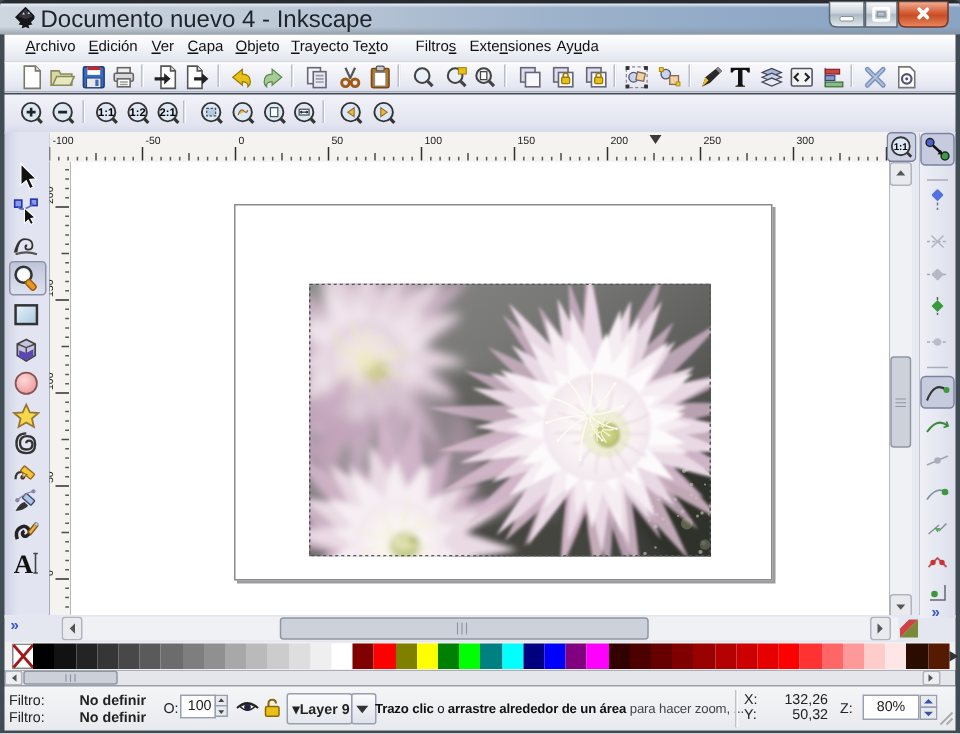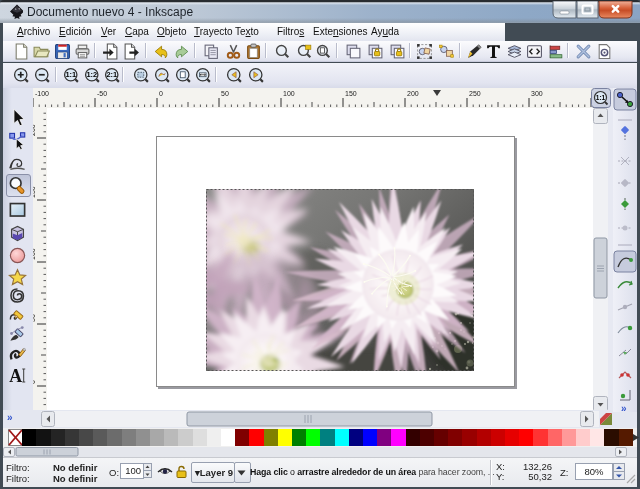--- a/index.html
+++ b/index.html
@@ -1,20 +1,20 @@
 <!DOCTYPE html>
 <html><head><meta charset="utf-8">
 <style>
 html,body{margin:0;padding:0;}
 body{width:640px;height:489px;overflow:hidden;font-family:"Liberation Sans",sans-serif;}
 #win{position:relative;width:640px;height:489px;background:#414b54;overflow:hidden;}
 .abs{position:absolute;}
 #titlebar{left:0;top:0;width:640px;height:23px;background:linear-gradient(180deg,rgba(40,44,48,1) 0,rgba(40,44,48,1) 8%,rgba(235,240,246,0.85) 12%,rgba(255,255,255,0) 22%,rgba(255,255,255,0) 78%,rgba(130,140,150,0.55) 96%,rgba(150,158,166,0.7) 100%),linear-gradient(90deg,#ced6e0 0%,#bfcad7 28%,#9db2cb 58%,#8ea8c6 82%,#8aa4c4 100%);border-radius:4px 4px 0 0;}
-#titletext{left:27px;top:5px;font-size:12px;color:#1e242b;}
-#menubar{left:3px;top:23px;width:502px;height:18px;background:linear-gradient(180deg,#ffffff,#eef0f6 60%,#e2e5ef);border-bottom:1px solid #c5c8d8;}
+#titletext{left:27px;top:5px;font-size:16px;color:#1e242b;}
+#menubar{left:3px;top:23px;width:634px;height:18px;background:linear-gradient(180deg,#ffffff,#eef0f6 60%,#e2e5ef);border-bottom:1px solid #c5c8d8;}
 .menu{position:absolute;top:3px;font-size:10px;color:#111;}
 #tb1{left:3px;top:41px;width:634px;height:20px;background:linear-gradient(180deg,#fbfbfd,#e6e8f2 80%,#dcdfec);border-bottom:1px solid #c9ccdc;}
 #tb2{left:3px;top:63px;width:634px;height:25px;background:linear-gradient(180deg,#f2f3f9,#e2e4f0 80%,#d8dbe9);border-bottom:1px solid #c9ccdc;}
 .sep1{position:absolute;top:2px;width:1px;height:15px;background:#b9bccb;border-right:1px solid #fff;}
 #toolbox{left:3px;top:88px;width:30px;height:324px;background:linear-gradient(90deg,#ccd0e0,#e2e5f1 30%,#e2e5f1);}
 #hruler{left:33px;top:88px;width:560px;height:20px;}
 #vruler{left:33px;top:108px;width:14px;height:304px;}
 #corner{left:33px;top:88px;width:14px;height:20px;background:#f4f3ef;}
 #canvas{left:47px;top:108px;width:546px;height:304px;background:#fff;overflow:hidden;}
 #page{position:absolute;left:109px;top:28px;width:357px;height:249px;background:#fff;border:1px solid #8a8a8a;box-shadow:2px 2px 0 #9a9aa0;}
@@ -1073,21 +1073,21 @@
 <svg class="sb" style="left:172px;top:6px" width="13" height="15">
         <rect x="2" y="7" width="9" height="6.5" rx="1" fill="#e8c018" stroke="#8a6a00"></rect>
         <path d="M4 7 L4 5 Q4 2.5 6.5 2.5 Q9 2.5 9 5" fill="none" stroke="#8a6a00" stroke-width="1.4"></path>
       </svg>
 <div class="sb" style="left:188px;top:4px;width:42px;height:19px;background:linear-gradient(180deg,#fafbfc,#e4e7ec);border:1px solid #98a0b0;border-radius:2px"></div>
 <div class="sb" style="left:192px;top:9px;font-size:9.5px;font-weight:bold">▾Layer 9</div>
 <div class="sb" style="left:231px;top:4px;width:15px;height:19px;background:linear-gradient(180deg,#fafbfc,#dfe2ea);border:1px solid #98a0b0;border-radius:2px"></div>
 <svg class="sb" style="left:234px;top:12px" width="9" height="6">
         <path d="M0.5 0.5 L8.5 0.5 L4.5 5.5 Z" fill="#333"></path>
       </svg>
-<div class="sb" style="left:247px;top:9px;font-size:8.8px;letter-spacing:-0.1px;color:#111;white-space:nowrap"><b>Haga clic</b> o <b>arrastre alrededor de un área</b> <span style="color:#444">para hacer zoom, ...</span></div>
+<div class="sb" style="left:247px;top:9px;font-size:8.8px;letter-spacing:-0.1px;color:#111;white-space:nowrap"><b>Trazo clic</b> o <b>arrastre alrededor de un área</b> <span style="color:#444">para hacer zoom, ...</span></div>
 <div class="sb" style="left:487px;top:2px;width:1px;height:25px;background:#c0c2c8;border-right:1px solid #fff"></div>
 <div class="sb" style="left:493px;top:3px;font-size:9.5px">X:</div>
       <div class="sb" style="left:513px;top:3px;font-size:9.5px;width:36px;text-align:right">132,26</div>
 <div class="sb" style="left:493px;top:13px;font-size:9.5px">Y:</div>
       <div class="sb" style="left:513px;top:13px;font-size:9.5px;width:36px;text-align:right">50,32</div>
 <div class="sb" style="left:557px;top:9px;font-size:9.5px">Z:</div>
 <div class="spin" style="left:572px;top:5px;width:36px;height:15px;font-size:9.5px;text-align:center;line-height:15px">80%</div>
 <svg class="sb" style="left:610px;top:5px" width="12" height="17">
         <rect x="0.5" y="0.5" width="11" height="8" fill="#e8eaee" stroke="#98a0b0"></rect>
         <rect x="0.5" y="8.5" width="11" height="8" fill="#e8eaee" stroke="#98a0b0"></rect>

